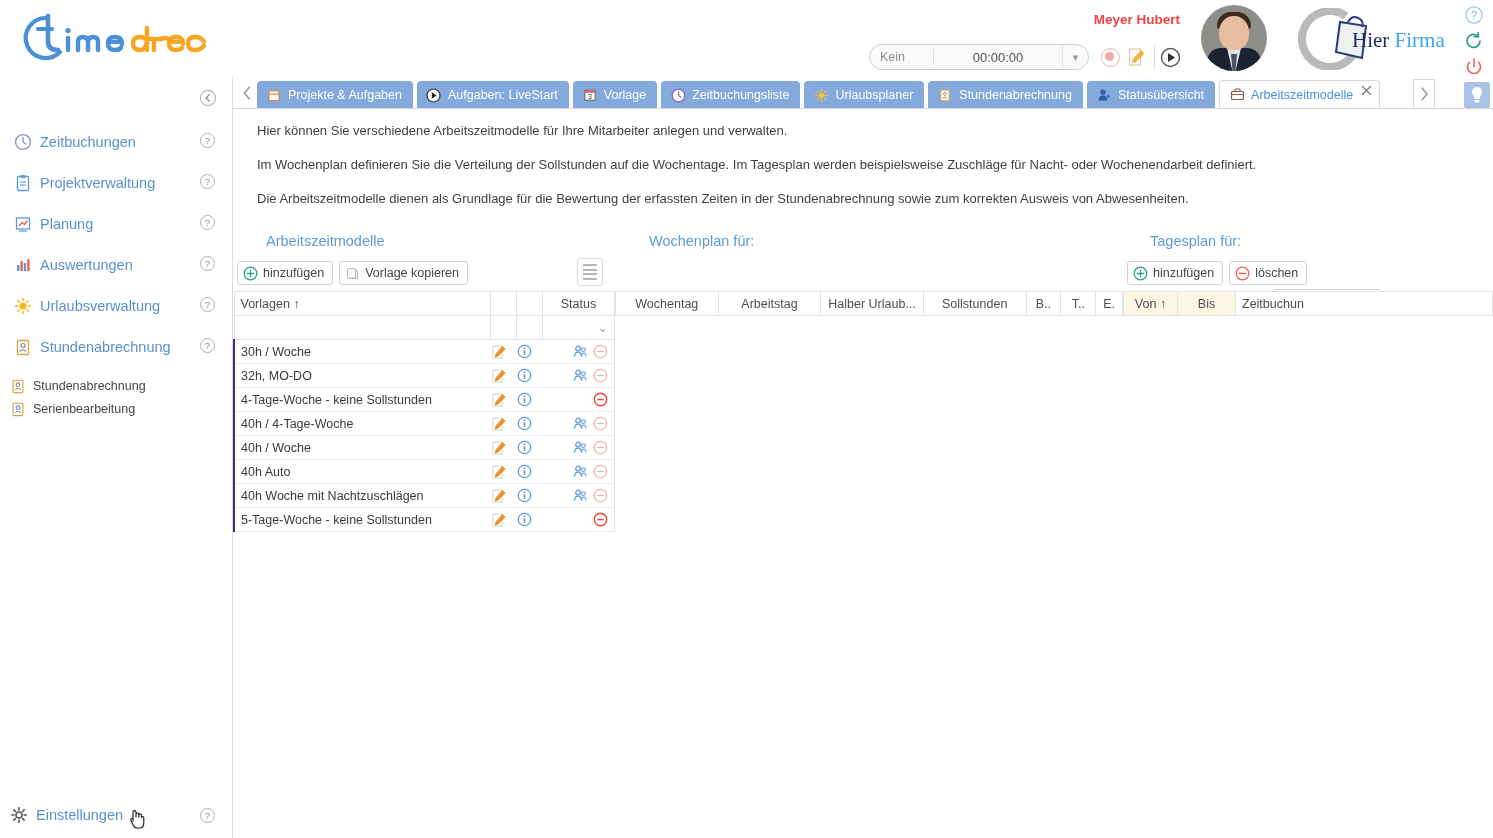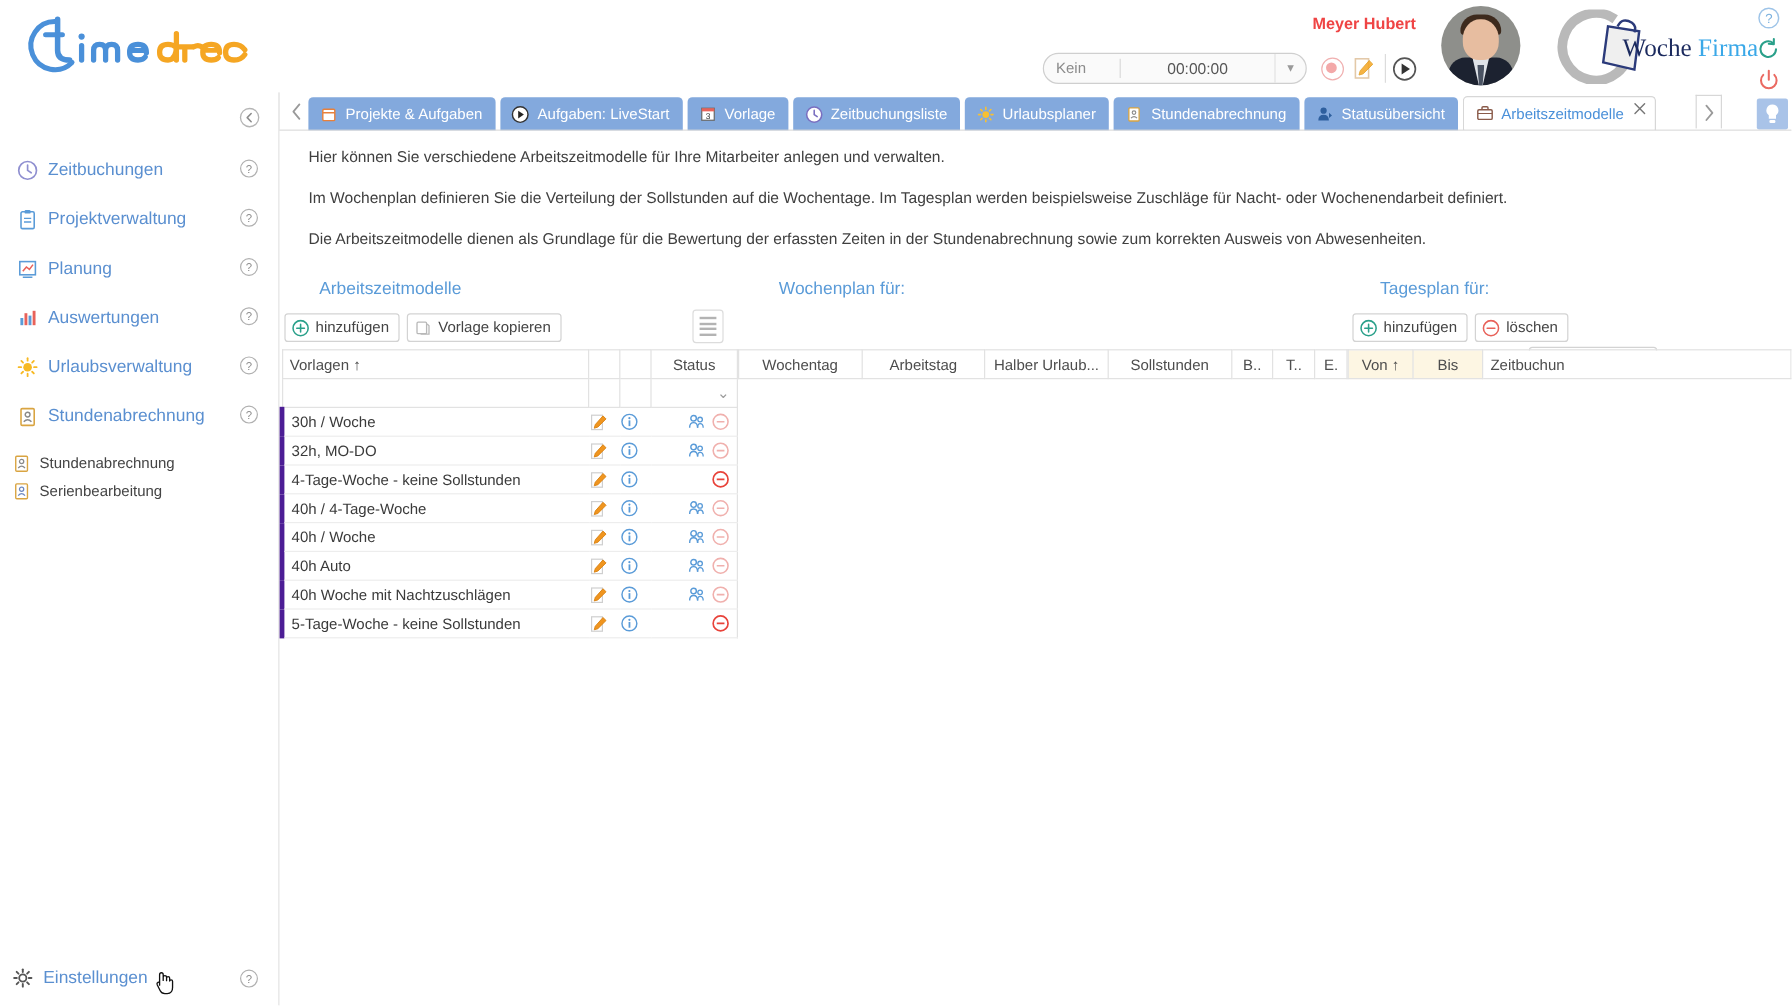--- a/index.html
+++ b/index.html
@@ -141,21 +141,21 @@
     font-size:12.5px; color:#3a3a3a; height:24px;
     border-bottom:1px solid #ededed; border-left:1px solid #fff; padding:0 6px;
   }
   .tbl.t1 { top:58px; }
   .t1 th.h-name { text-align:left; }
   .t1 th.h-status { text-align:center; width:72px; }
   .t1 th.h-sp { width:22px; }
   .t1 .filter td { height:24px; border:1px solid #e2e2e2; background:#fff; }
   .t1 .filter .fstat { text-align:right; color:#9a9a9a; }
   .t1 .row td { border-left:none; border-right:none; }
-  .t1 .row td.name { border-left:4px solid #4c1d95;}
+  .t1 .row td.name { border-left:2px solid #4c1d95;}
   .t1 .row td.acts { border-right:1px solid #e2e2e2; }
   .icon-cell { width:26px; text-align:center; padding:0 !important; }
   .acts { width:46px; padding:0 !important; }
   .acts .inner { display:flex; align-items:center; justify-content:flex-end; gap:5px; padding-right:6px;}
 
   .tbl.t2 { top:58px;padding-left:12px; }
   .t2 th { text-align:center; }
   .tbl.t3 { top:58px; }
   .t3 th.sortcol { background:#fdf6e3; text-align:center; }
   .t3 th.plain { text-align:left; }
@@ -230,21 +230,21 @@
     </div>
 
     <div class="firma-logo">
       <svg width="152" height="62" viewBox="0 0 152 62">
         <path d="M62 31 A28 28 0 1 1 50 8" fill="none" stroke="#b9b9b9" stroke-width="8"></path>
         <path d="M44 14 L40 44 L66 50 L70 18 Z" fill="#efefef" stroke="#2b3a7a" stroke-width="2"></path>
         <path d="M52 14 Q56 6 64 11 Q68 14 66 19" fill="none" stroke="#2b3a7a" stroke-width="2"></path>
       </svg>
     </div>
     <div class="firma-text">
-      <span class="a">Woche</span>
+      <span class="a">Hier</span>
       <span class="b">Firma</span>
     </div>
 
     <div class="right-icons">
       <div class="ri ri1">
         <svg width="20" height="20" viewBox="0 0 20 20">
             <circle cx="10" cy="10" r="8.2" fill="#fff" stroke="#9ec4e8" stroke-width="1.2"></circle>
             <text x="10" y="14" font-size="11" fill="#7ab0de" text-anchor="middle" font-family="Liberation Sans, sans-serif">?</text>
           </svg>
       </div>

